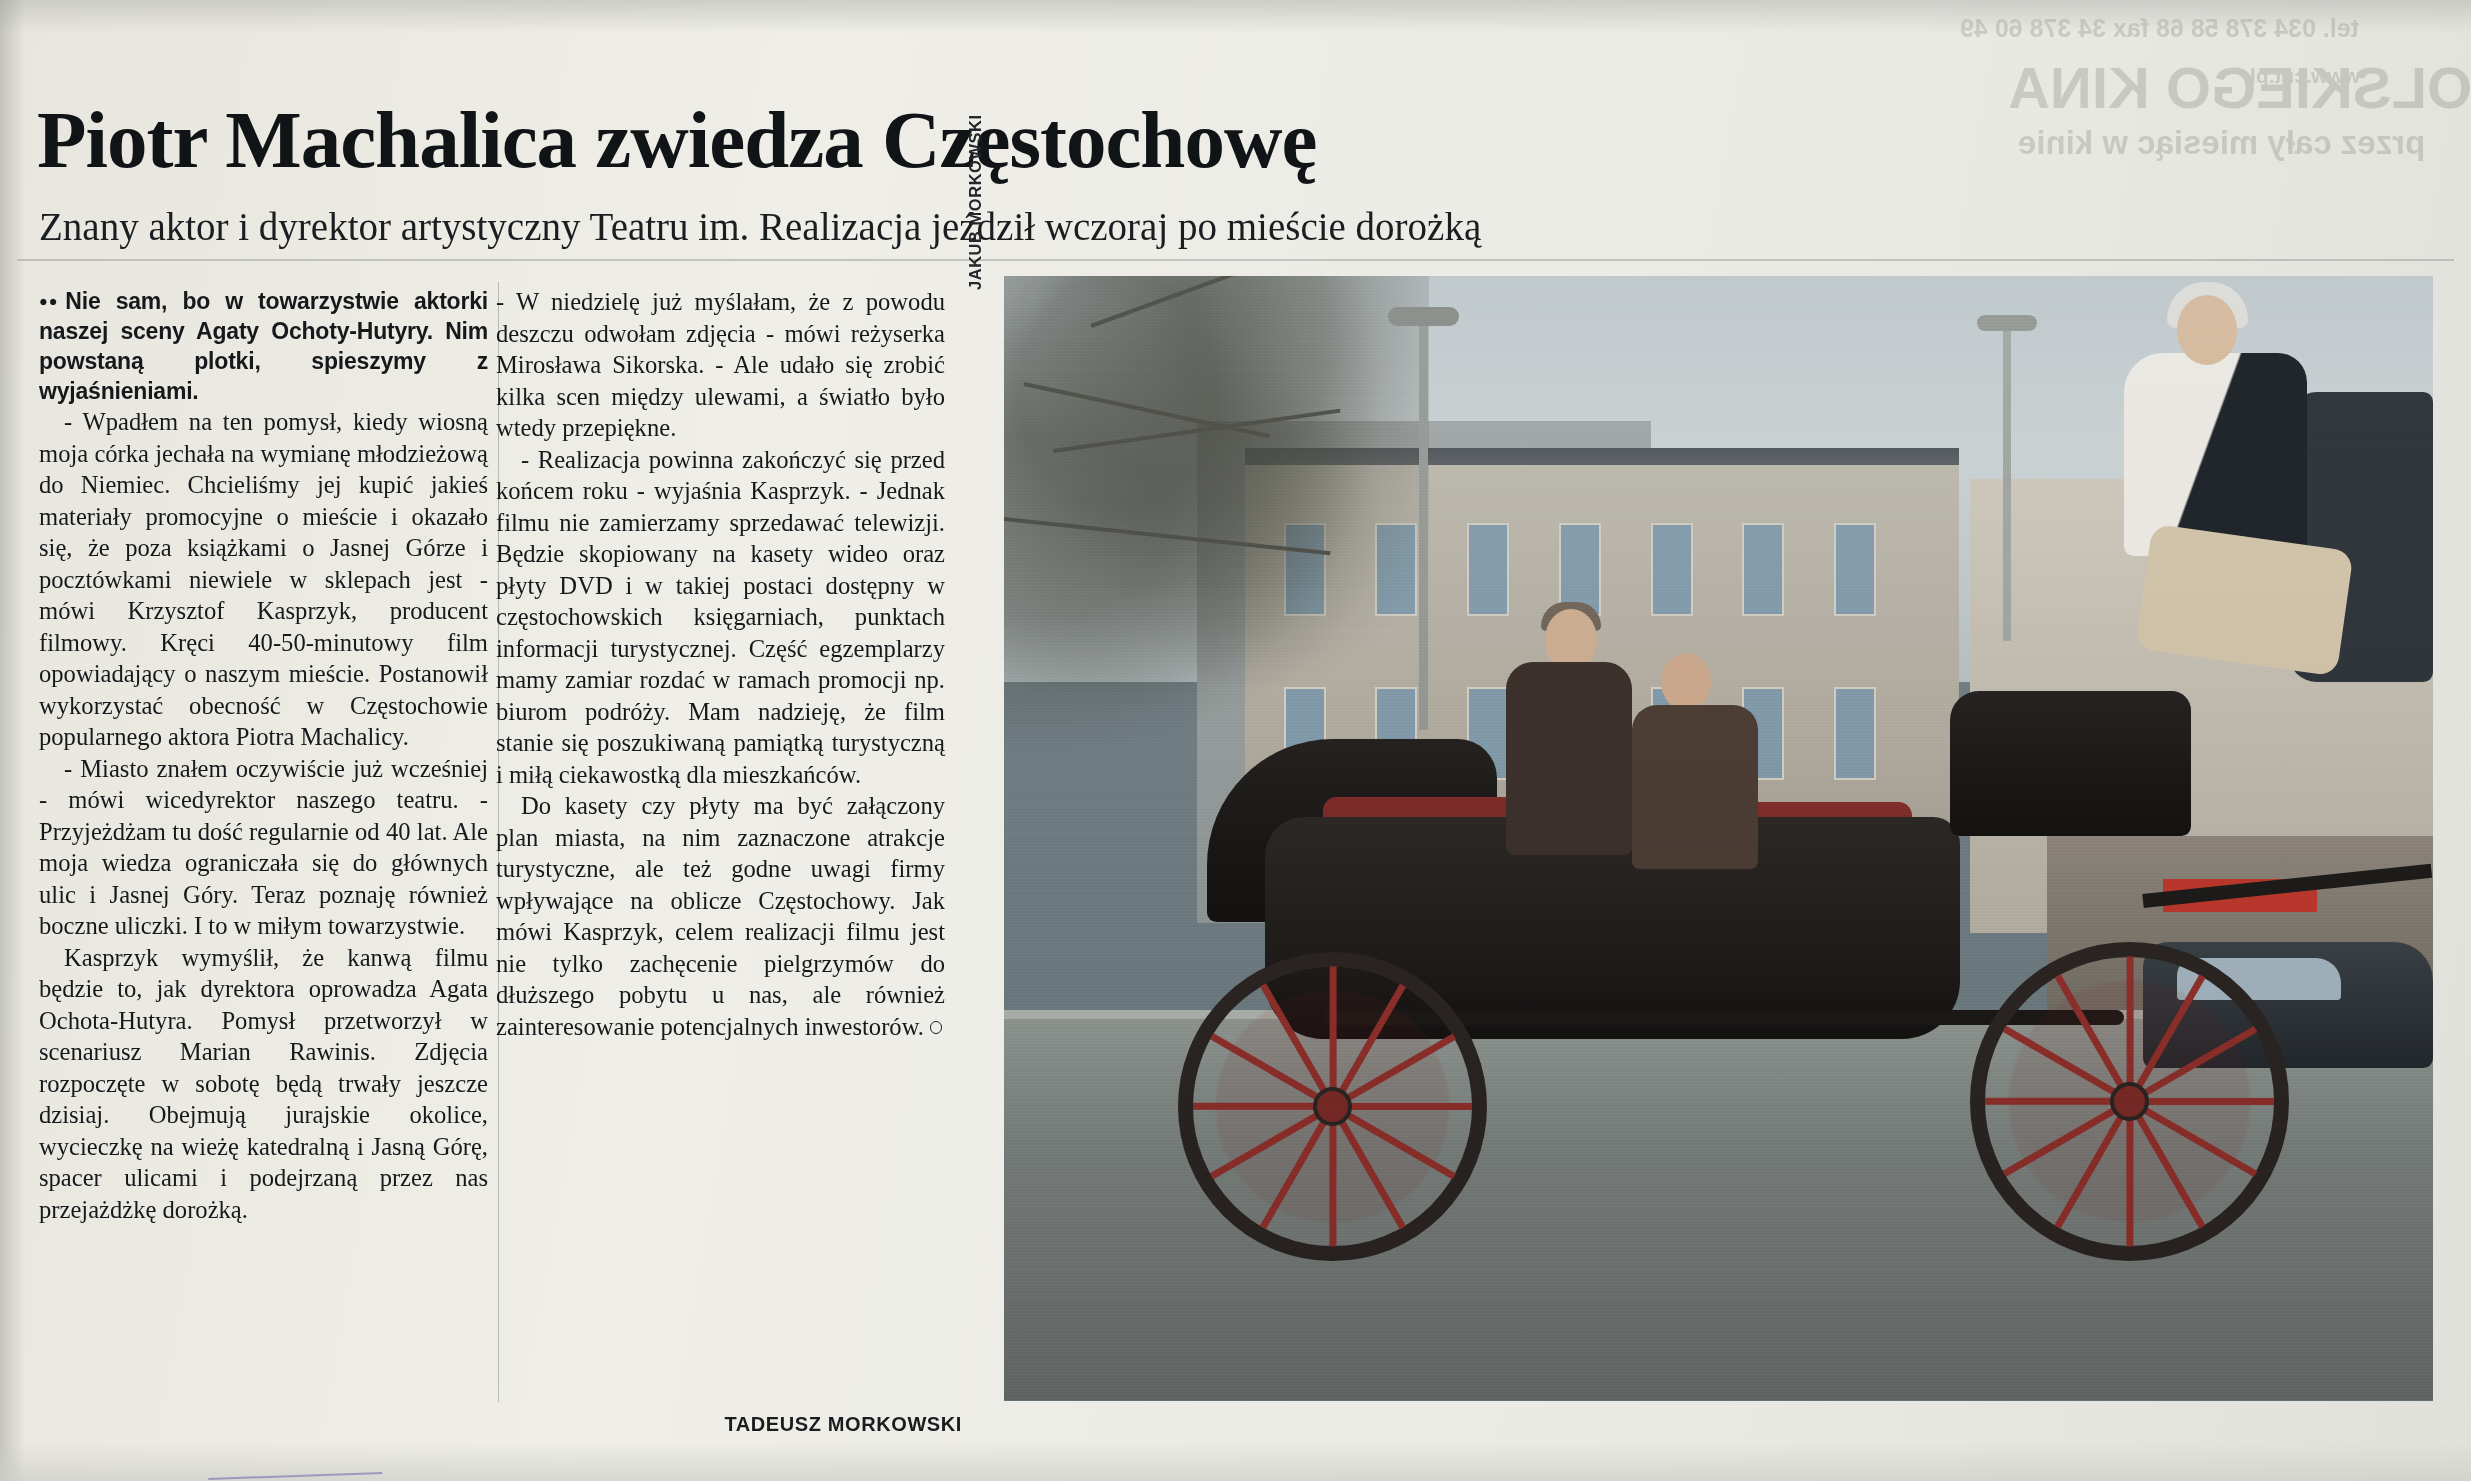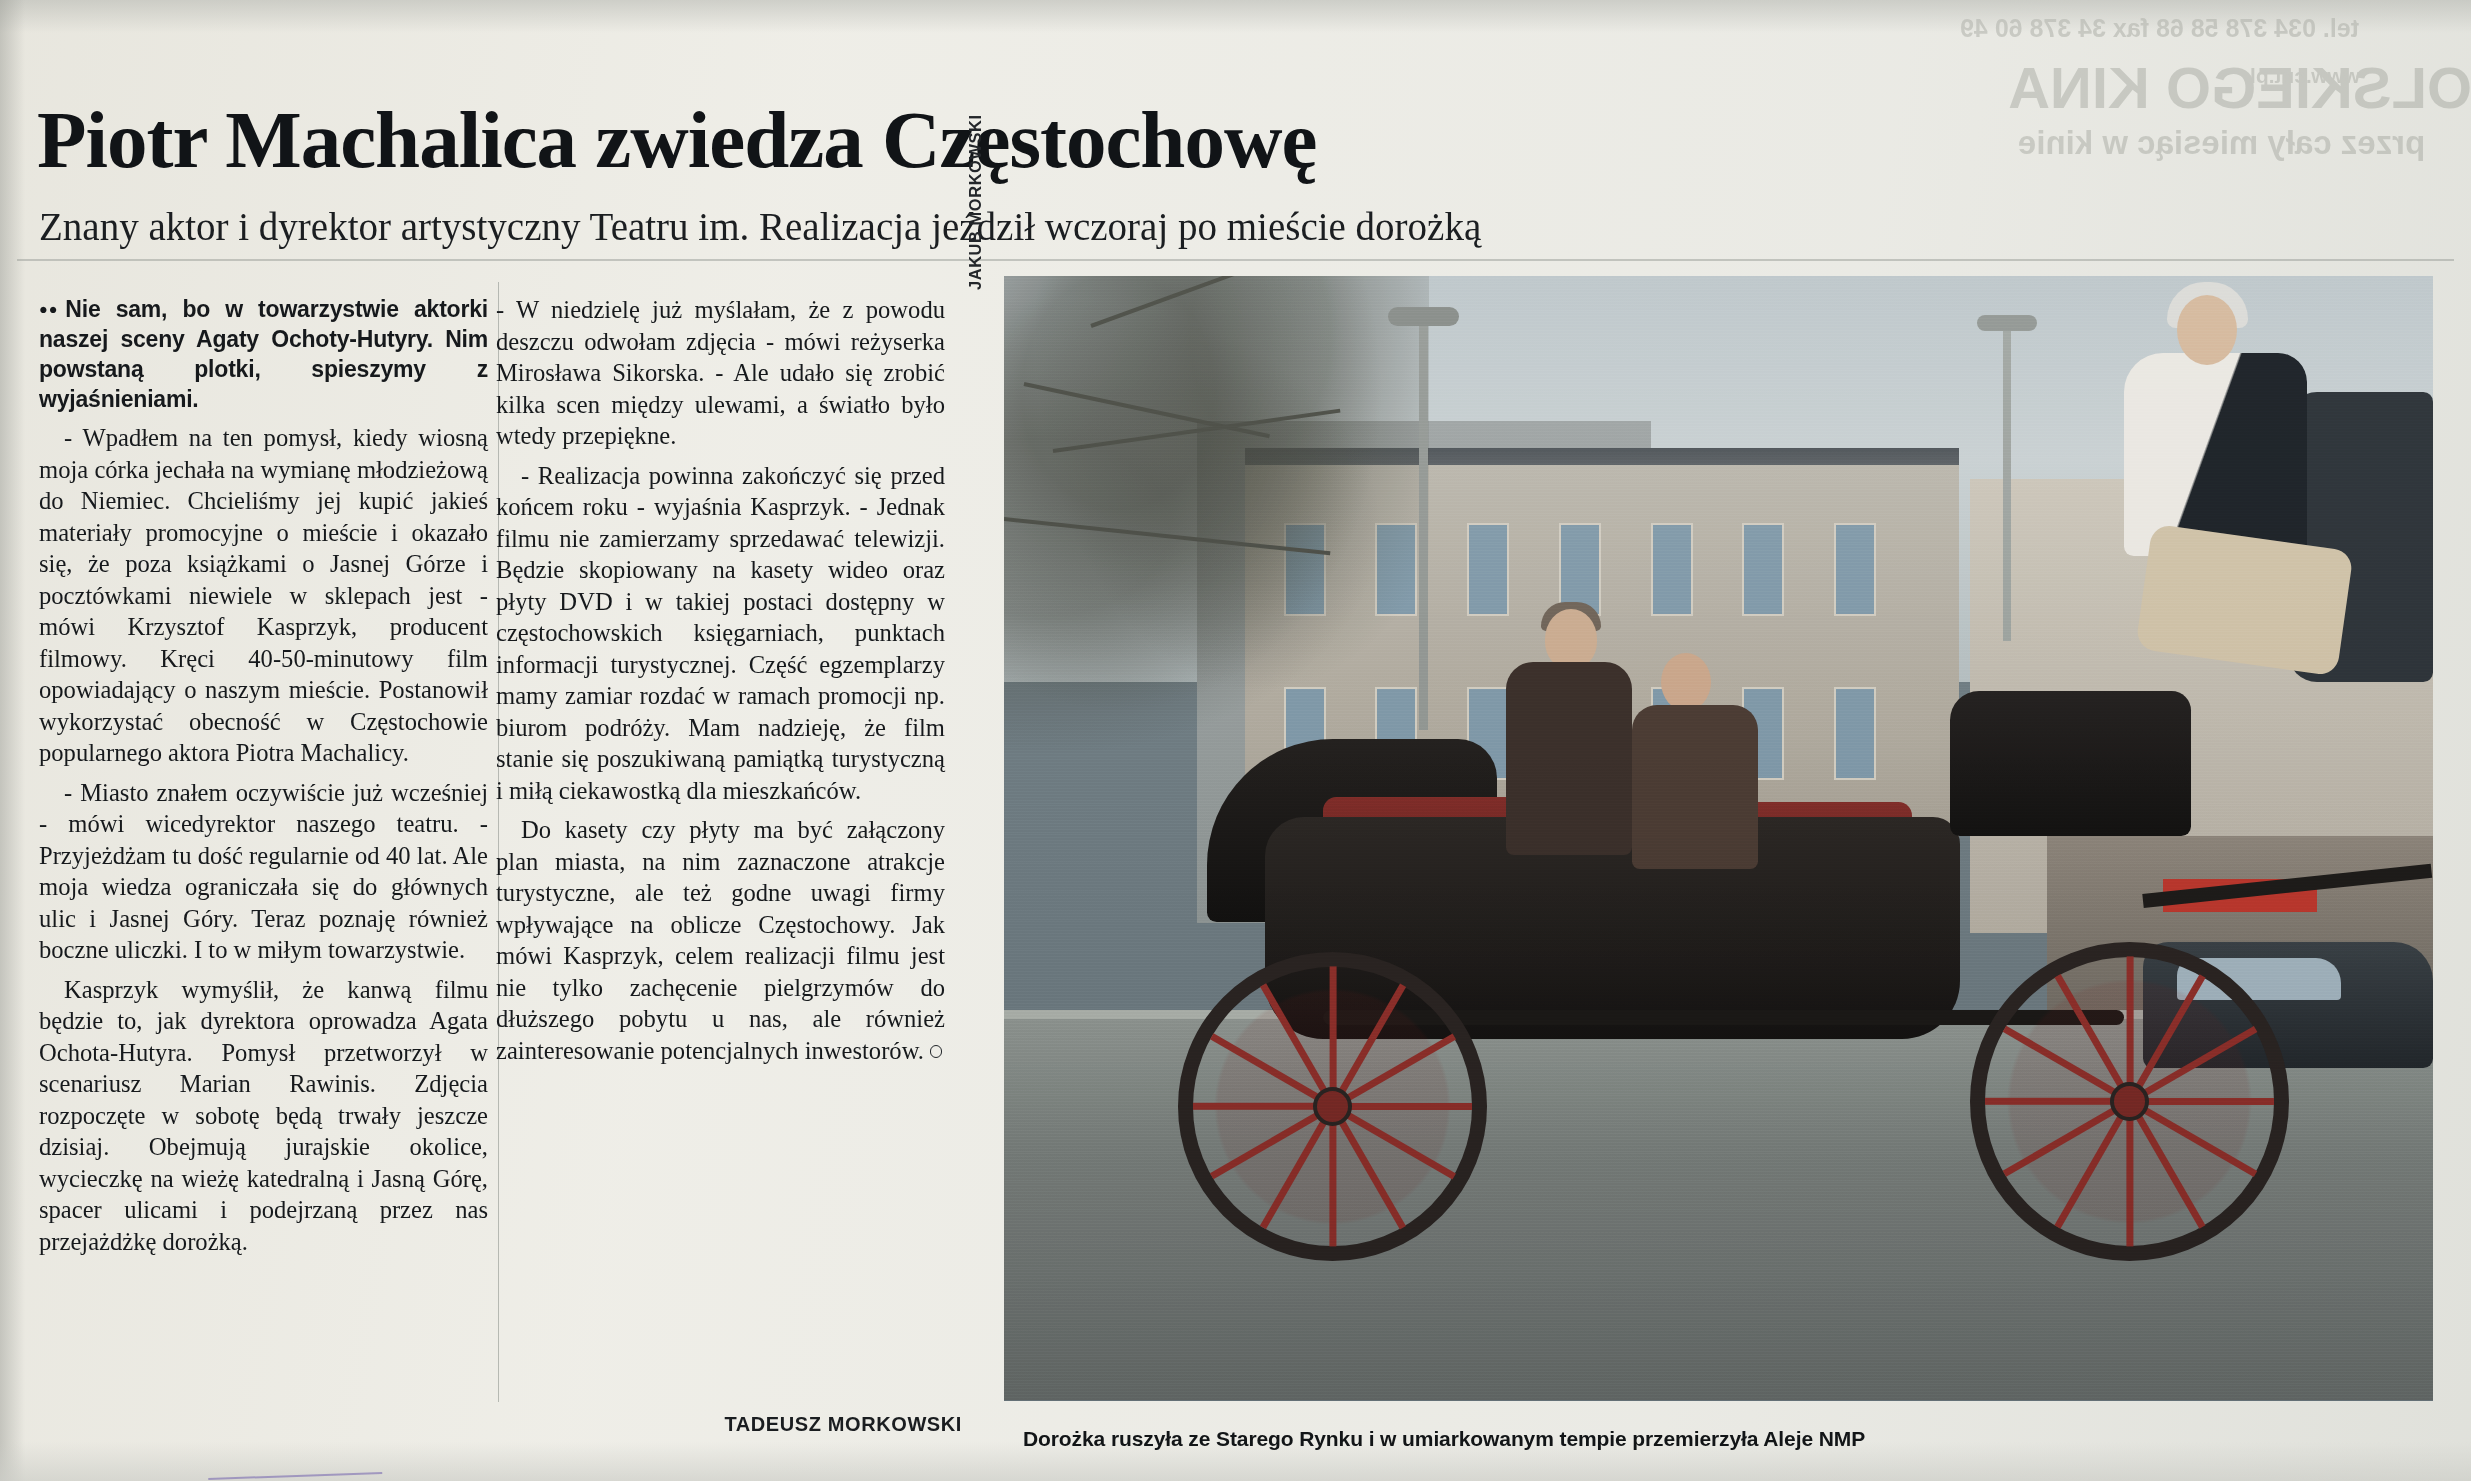--- a/index.html
+++ b/index.html
@@ -97,21 +97,21 @@
     line-height: 31.5px;
     text-align: justify;
     text-justify: inter-word;
     hyphens: auto;
     color: #16191c;
   }
   #col1 { left: 39px;  width: 449px; }
   #col2 { left: 496px; width: 449px; }
 
   .col p {
-    margin: 8px 0 0 0;
+    margin: 0 0 0 0;
     text-indent: 25px;
   }
   .col p.first { text-indent: 0; }
   .lead {
     font-family: "Liberation Sans", sans-serif;
     font-weight: 700;
     font-size: 23px;
     line-height: 30px;
     letter-spacing: -0.2px;
   }
@@ -512,17 +512,16 @@
           </div>
           <div class="hub"></div>
         </div>
       </div>
 
       <div id="photo-grain"></div>
     </div>
   </div>
 
   <div id="credit">JAKUB MORKOWSKI</div>
-  <div id="caption">Dorożka ruszyła ze Starego Rynku i w umiarkowanym tempie przemierzyła Aleje NMP</div>
 
   <div id="pencil-mark"></div>
 </div>
 
 
 </body></html>

